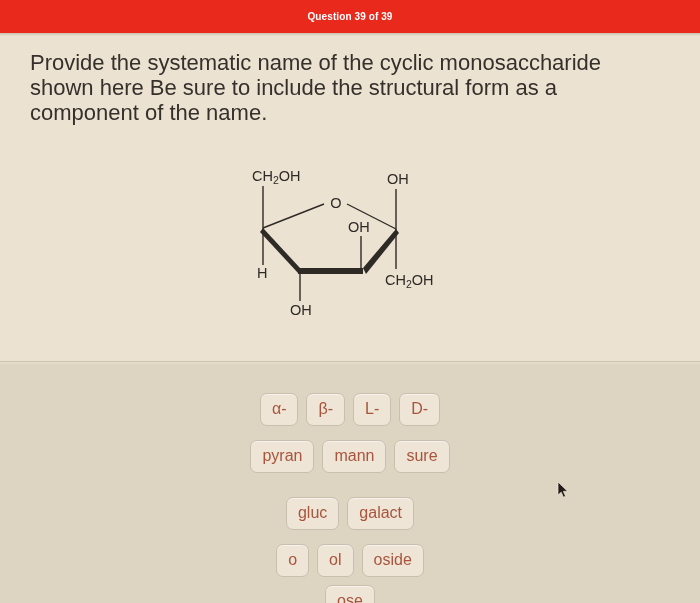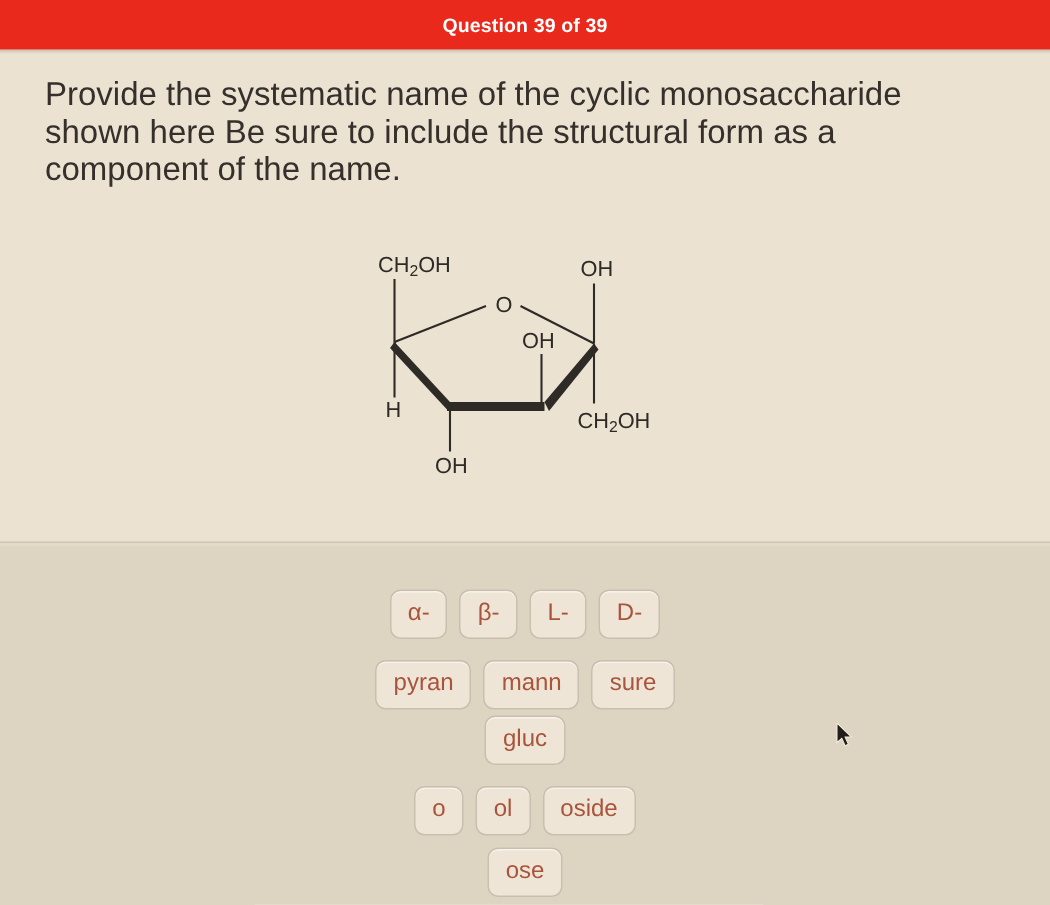--- a/index.html
+++ b/index.html
@@ -26,21 +26,21 @@
     left: 0; top: 0;
     width: 700px;
     height: 33px;
     background: #e8291c;
     display: flex;
     align-items: center;
     justify-content: center;
   }
   .header-title {
     color: #ffffff;
-    font-size: 13px;
+    font-size: 10px;
     font-weight: bold;
     letter-spacing: 0.1px;
   }
   .header-shadow {
     position: absolute;
     left: 0; top: 33px;
     width: 700px;
     height: 3px;
     background: linear-gradient(to bottom, rgba(120,100,80,0.28), rgba(120,100,80,0));
   }
@@ -119,21 +119,21 @@
     background: #ded4c2;
   }
   .token-row {
     display: flex;
     justify-content: center;
     align-items: center;
     gap: 8px;
   }
   .token-row.r1 { margin-top: 29px; }
   .token-row.r2 { margin-top: 14px; }
-  .token-row.r3 { margin-top: 4px; }
+  .token-row.r3 { margin-top: 24px; }
   .token-row.r4 { margin-top: 14px; }
   .token-row.r5 { margin-top: 8px; align-items: center; }
 
   .token {
     background: #eee5d6;
     border: 1px solid #c9bfae;
     border-radius: 7px;
     color: #a9543c;
     font-size: 16px;
     line-height: 1;
@@ -227,20 +227,21 @@
     </div>
 
     <div class="token-row r2">
       <button class="token">pyran</button>
       <button class="token">mann</button>
       <button class="token">sure</button>
     </div>
 
     <div class="token-row r3">
       <button class="token">gluc</button>
+      <button class="token">galact</button>
     </div>
 
     <div class="token-row r4">
       <button class="token">o</button>
       <button class="token">ol</button>
       <button class="token">oside</button>
     </div>
 
     <div class="token-row r5">
       <button class="token">ose</button>

